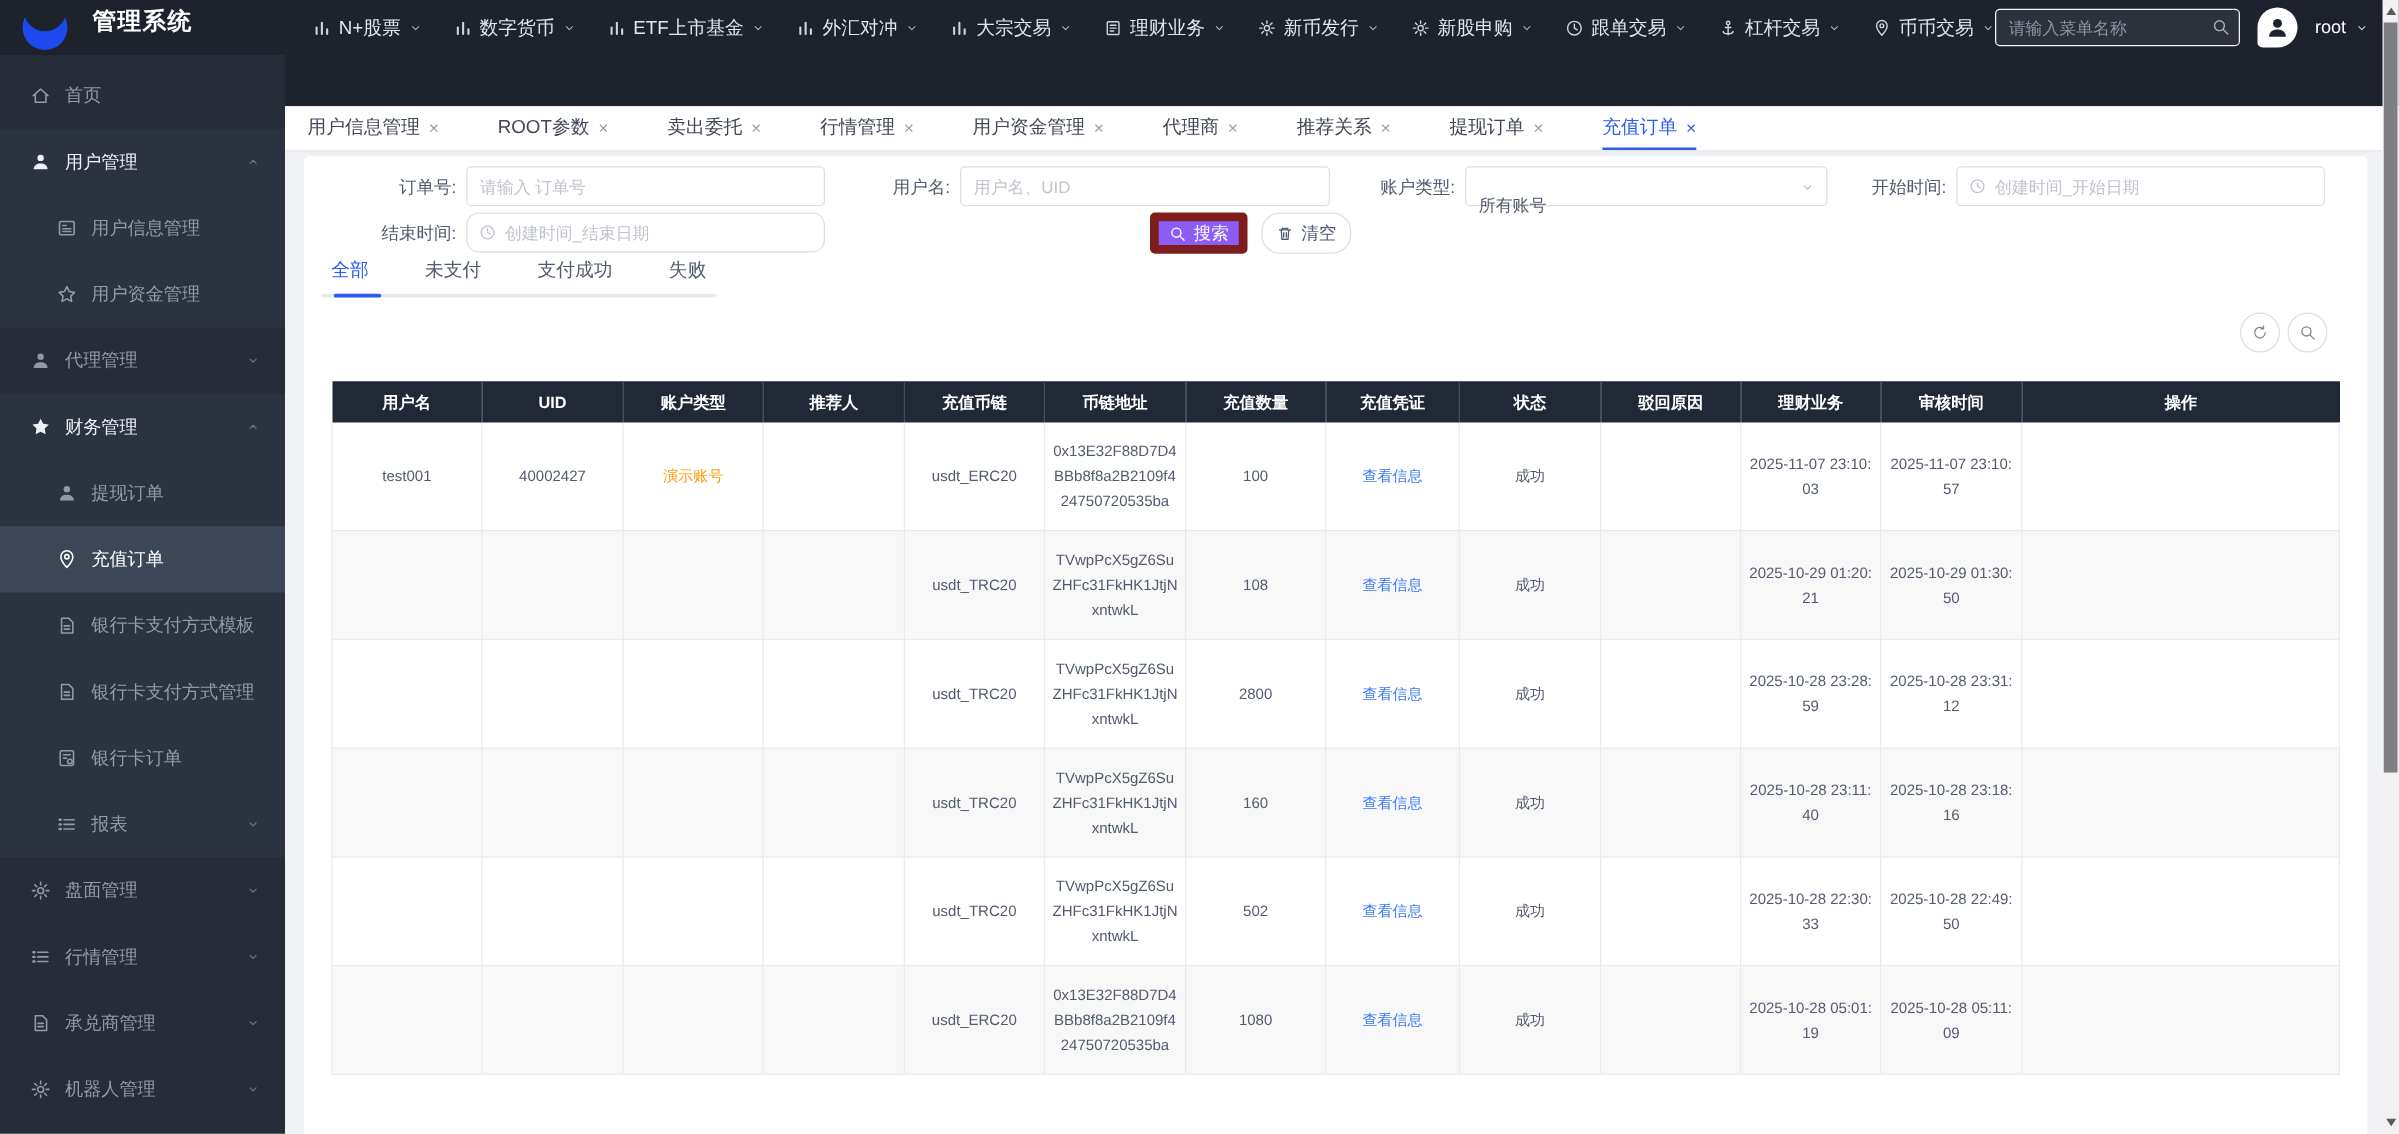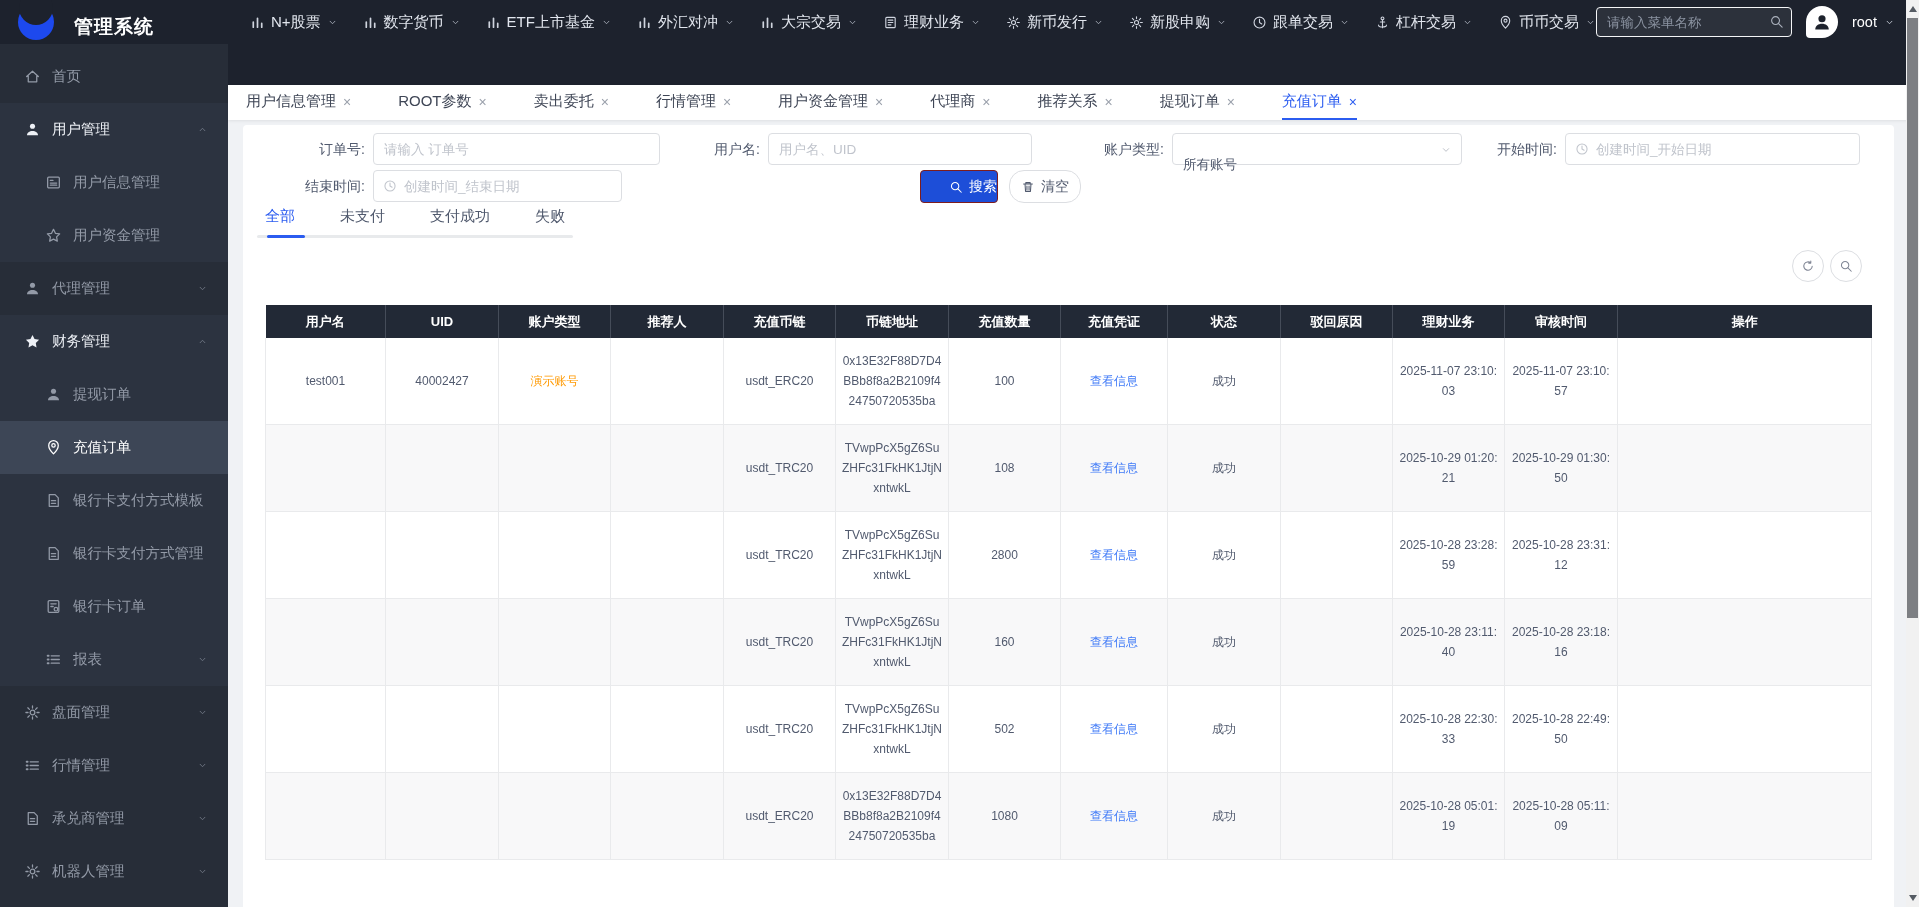--- a/index.html
+++ b/index.html
@@ -2,21 +2,21 @@
 <html><head>
 <meta charset="utf-8">
 <style>
   * { box-sizing: border-box; margin: 0; padding: 0; }
   html,body { width:1919px; height:907px; overflow:hidden; font-family:"Liberation Sans","DejaVu Sans",sans-serif; background:#f0f2f5; }
   .icon { display:inline-flex; align-items:center; justify-content:center; line-height:0; }
   .icon svg { display:block; }
 
   
   .navbar { position:absolute; left:0; top:0; width:1919px; height:44px; background:#1d222d; display:flex; align-items:center; z-index:5; }
-  .brand { width:228px; display:flex; align-items:flex-end; gap:20px; padding-left:18px; flex:none; }
+  .brand { width:228px; display:flex; align-items:flex-start; gap:20px; padding-left:18px; flex:none; }
   .logo { width:36px; height:36px; position:relative; }
   .logo .moon { position:absolute; left:0; top:0; width:36px; height:36px; border-radius:50%; background:#1d49ee; }
   .logo .mask { position:absolute; left:1px; top:-13px; width:34px; height:34px; border-radius:50%; background:#1d222d; }
   .brand-title { color:#ffffff; font-size:19px; font-weight:bold; letter-spacing:1px; }
   .nav-menu { display:flex; align-items:center; gap:25px; padding-left:22px; flex:none; }
   .nav-item { display:flex; align-items:center; gap:6px; color:#e2e6ee; font-size:15px; cursor:pointer; white-space:nowrap; }
   .nav-item .icon { font-size:15px; color:#cfd4de; }
   .nav-item .chev { font-size:11px; color:#aeb4c0; }
   .nav-right { margin-left:auto; display:flex; align-items:center; gap:14px; padding-right:130px; }
   .nav-search { position:relative; width:196px; height:30px; }
@@ -50,21 +50,21 @@
   .card { position:absolute; left:243px; top:125px; width:1651px; height:805px; background:#ffffff; border-radius:4px; }
   .f-label { position:absolute; width:120px; text-align:right; font-size:14px; color:#515a6e; line-height:32px; }
   .f-input { position:absolute; height:32px; border:1px solid #dcdee2; border-radius:4px; font-size:13.5px; color:#515a6e; padding:0 10px; outline:none; background:#fff; }
   .f-input::placeholder { color:#c0c4cc; }
   .f-date { padding-left:30px; }
   .f-clock { position:absolute; font-size:14px; color:#c0c4cc; margin:9px 0 0 10px; z-index:2; }
   .f-select { position:absolute; height:32px; border:1px solid #dcdee2; border-radius:4px; font-size:13.5px; color:#515a6e; padding:16px 26px 0 10px; line-height:30px; cursor:pointer; background:#fff; }
   .f-select .chev { position:absolute; right:9px; top:10px; font-size:12px; color:#b6bac2; }
   .btn { position:absolute; height:33px; border-radius:4px; font-size:14px; display:flex; align-items:center; justify-content:center; gap:6px; cursor:pointer; }
   .btn .icon { font-size:14px; }
-  .btn-primary { background:#1d4ed8; color:#ffffff; border:1px solid #7f1d1d;justify-content:flex-end; }
+  .btn-primary { background:#8b5cf6; color:#ffffff; border:7px solid #7f1d1d; }
   .btn-plain { background:#ffffff; color:#515a6e; border:1px solid #dcdee2; }
 
   
   .subtabs { position:absolute; left:22px; top:82px; display:flex; gap:45px; font-size:15px; }
   .subtab { color:#515a6e; cursor:pointer; padding-bottom:12px; }
   .subtab.active { color:#2b5cf0; }
   .subtab-track { position:absolute; left:14px; top:110px; width:316px; height:3px; background:#e8eaec; border-radius:2px; }
   .subtab-track-active { position:absolute; left:10px; top:0; width:38px; height:3px; background:#2b5cf0; border-radius:2px; }
 
   .circle-btn { position:absolute; width:32px; height:32px; border:1px solid #dcdee2; border-radius:50%; background:#fff; display:flex; align-items:center; justify-content:center; font-size:14px; color:#808695; cursor:pointer; }
@@ -507,21 +507,21 @@
       <span class="tab-close">×</span>
     </span>
   </div>
 
 <div class="card">
 
   <label class="f-label" style="left:2px;top:8px;">订单号:</label>
   <input class="f-input" style="left: 130px; top: 8px; width: 287px;" placeholder="请输入 订单号">
 
   <label class="f-label" style="left:397px;top:8px;">用户名:</label>
-  <input class="f-input" style="left: 525px; top: 8px; width: 264px;" placeholder="用户名、UID">
+  <input class="f-input" style="left: 525px; top: 8px; width: 296px;" placeholder="用户名、UID">
 
   <label class="f-label" style="left:801px;top:8px;">账户类型:</label>
   <div class="f-select" style="left:929px;top:8px;width:290px;">
     <span>所有账号</span>
     <span class="icon chev">
         <svg viewBox="0 0 16 16" width="1em" height="1em" fill="none" stroke="currentColor" stroke-width="1.2" stroke-linecap="round" stroke-linejoin="round">
           <path d="M4.5 6.2L8 9.8l3.5-3.6"></path>
         </svg>
       </span>
   </div>
@@ -535,21 +535,21 @@
     </span>
   <input class="f-input f-date" style="left: 1322px; top: 8px; width: 295px;" placeholder="创建时间_开始日期">
 
   <label class="f-label" style="left:2px;top:45px;">结束时间:</label>
   <span class="f-clock icon" style="left:130px;top:45px;">
       <svg viewBox="0 0 16 16" width="1em" height="1em" fill="none" stroke="currentColor" stroke-width="1.2" stroke-linecap="round" stroke-linejoin="round">
         <circle cx="8" cy="8" r="5.8"></circle>
         <path d="M8 4.6V8l2.4 1.5"></path>
       </svg>
     </span>
-  <input class="f-input f-date" style="left: 130px; top: 45px; width: 249px;" placeholder="创建时间_结束日期">
+  <input class="f-input f-date" style="left: 130px; top: 45px; width: 287px; border-radius: 10px;" placeholder="创建时间_结束日期">
 
   <button class="btn btn-primary" style="left:677px;top:45px;width:78px;">
     <span class="icon">
         <svg viewBox="0 0 16 16" width="1em" height="1em" fill="none" stroke="currentColor" stroke-width="1.2" stroke-linecap="round" stroke-linejoin="round">
           <circle cx="7" cy="7" r="4.2"></circle>
           <path d="M10.2 10.2L14 14"></path>
         </svg>
       </span>
     <span>搜索</span>
   </button>

